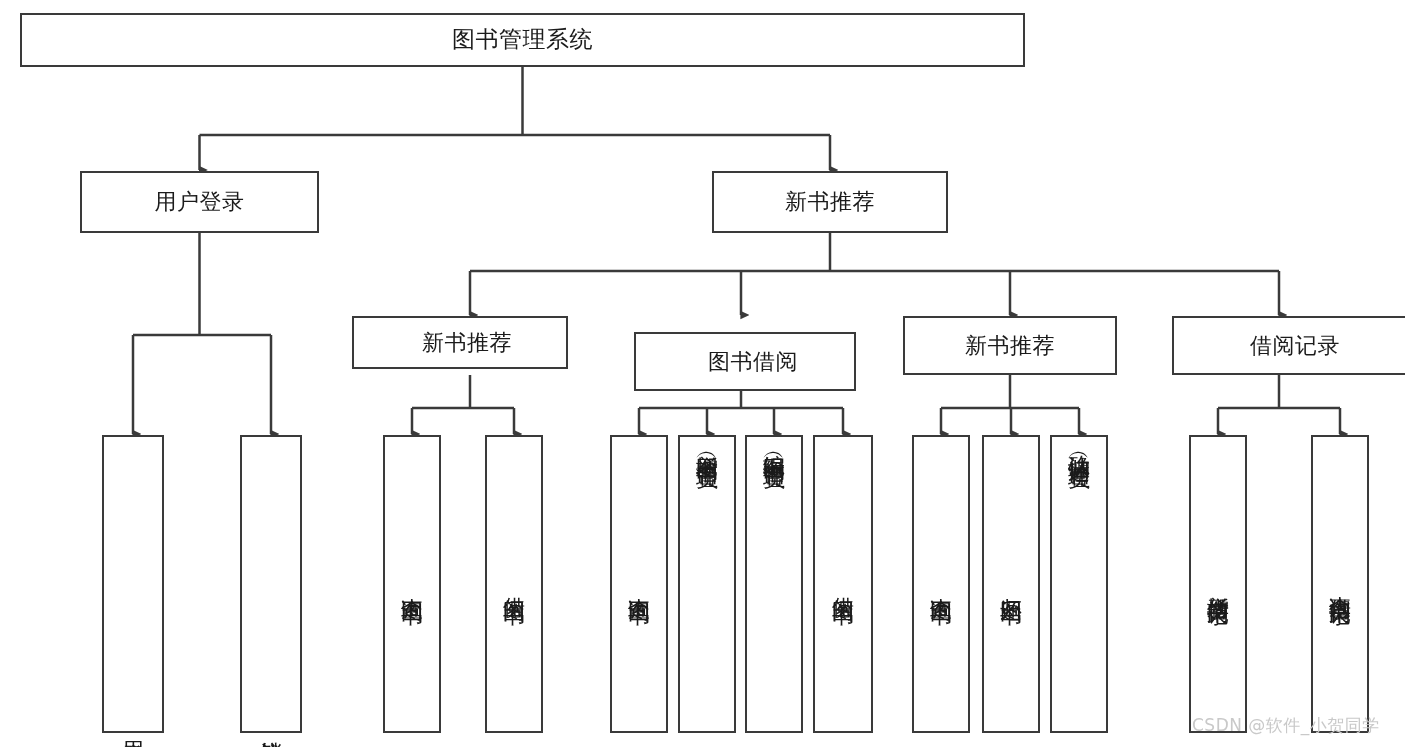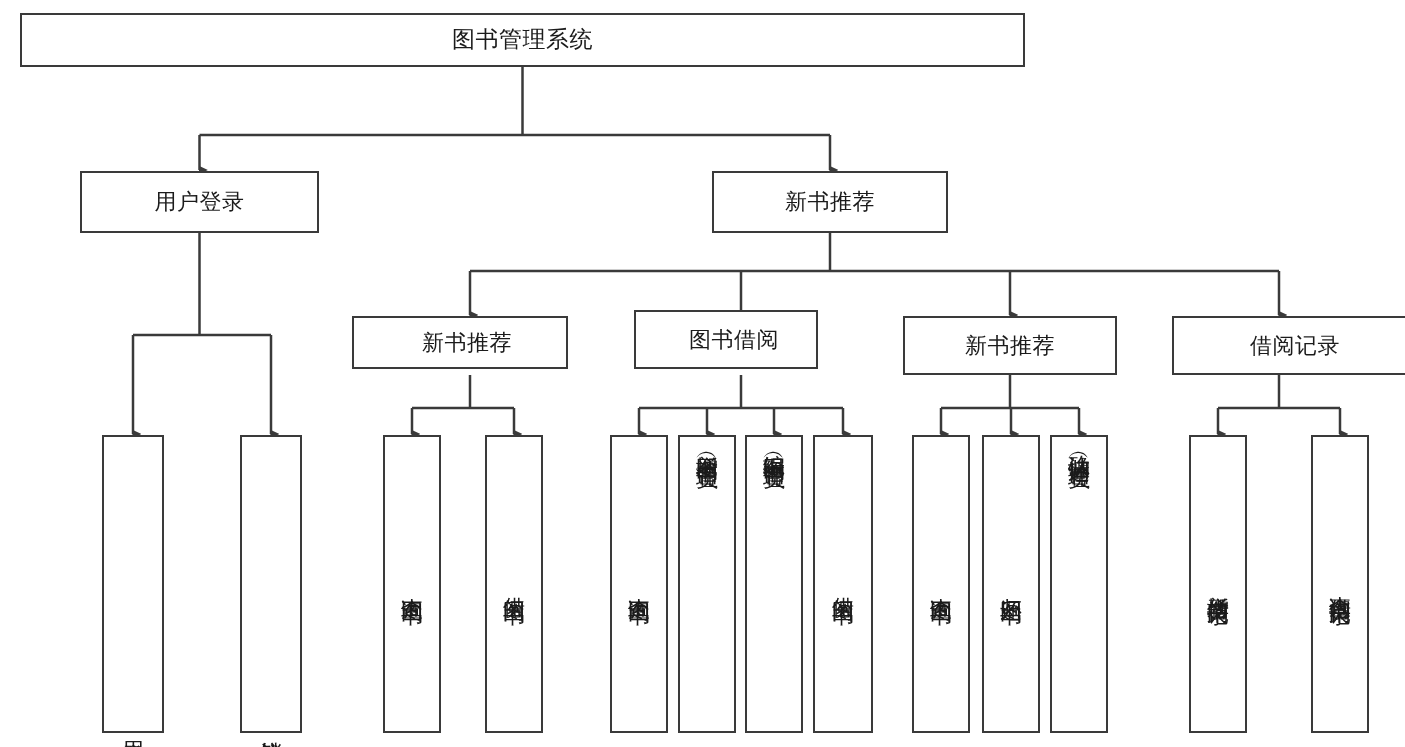--- a/index.html
+++ b/index.html
@@ -132,21 +132,21 @@
       </div>
       <div class="node horizontal" style="left: 80px; top: 171px; width: 239px; height: 62px;">
         <span class="label">用户登录</span>
       </div>
       <div class="node horizontal" style="left: 712px; top: 171px; width: 236px; height: 62px;">
         <span class="label">新书推荐</span>
       </div>
       <div class="node horizontal" style="left: 352px; top: 316px; width: 216px; height: 53px; padding-left: 14px;">
         <span class="label">新书推荐</span>
       </div>
-      <div class="node horizontal" style="left: 634px; top: 310px; width: 184px; height: 59px; padding-left: 16px;">
+      <div class="node horizontal" style="left: 634px; top: 332px; width: 222px; height: 59px; padding-left: 16px;">
         <span class="label">图书借阅</span>
       </div>
       <div class="node horizontal" style="left: 903px; top: 316px; width: 214px; height: 59px;">
         <span class="label">新书推荐</span>
       </div>
       <div class="node horizontal" style="left: 1172px; top: 316px; width: 246px; height: 59px;">
         <span class="label">借阅记录</span>
       </div>
       <div class="node vertical align-end" style="left: 102px; top: 435px; width: 62px; height: 298px;">
         <span class="label">用户登录</span>
@@ -182,13 +182,14 @@
         <span class="label">确认归还（管理员）</span>
       </div>
       <div class="node vertical align-center" style="left: 1189px; top: 435px; width: 58px; height: 298px;">
         <span class="label">新增借阅记录</span>
       </div>
       <div class="node vertical align-center" style="left: 1311px; top: 435px; width: 58px; height: 298px;">
         <span class="label">查询借阅记录</span>
       </div>
     </div>
 
+  <div class="watermark" style="left: 1192px; top: 714px; color: rgb(201, 201, 201);">CSDN @软件_小贺同学</div>
 </div>
 
 </body></html>

